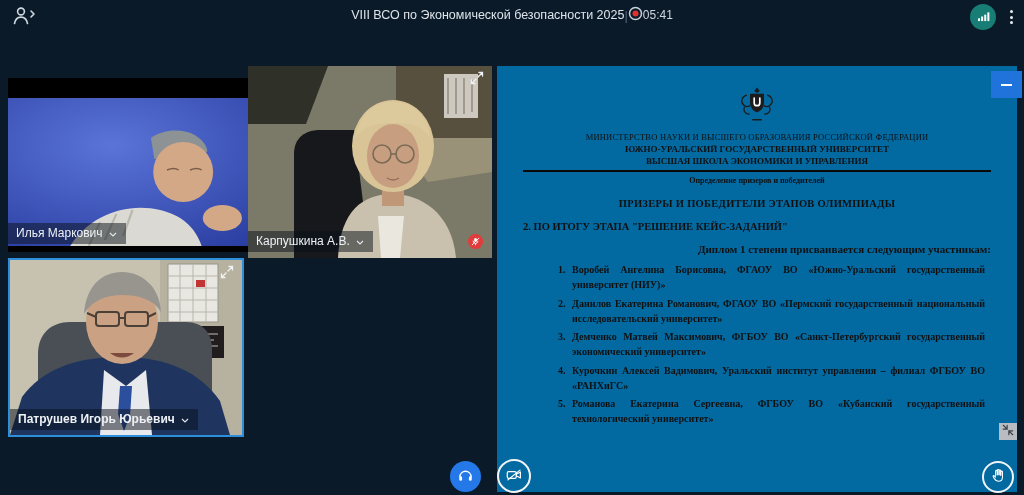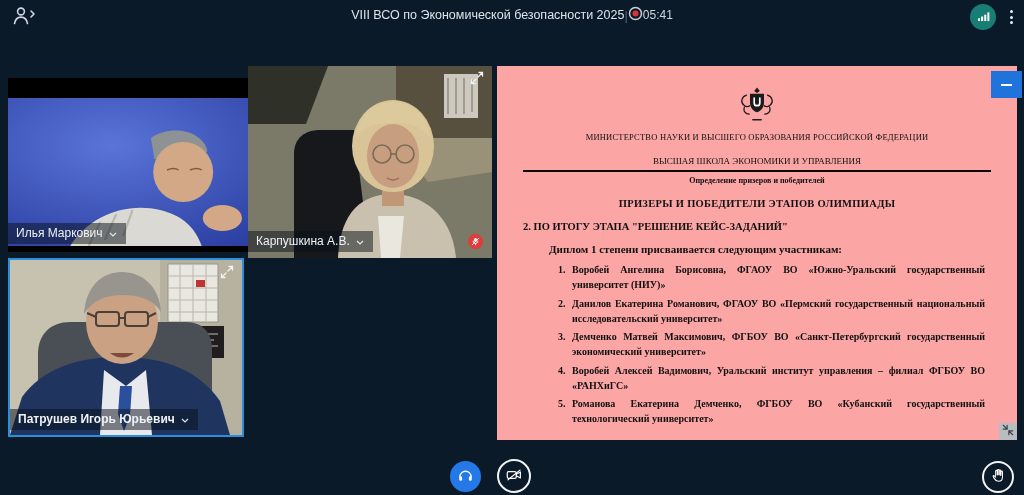--- a/index.html
+++ b/index.html
@@ -41,33 +41,33 @@
   .tile1 .expand-btn{top:4px;}
   .name-tag{position:absolute;left:0;bottom:8px;display:inline-flex;align-items:center;gap:6px;
        background:rgba(8,16,24,.5);color:#eef2f6;font-size:12px;padding:3px 9px 4px 8px;cursor:pointer;}
   .tile2 .name-tag{bottom:6px;}
   .tile3 .name-tag{bottom:5px;}
   .muted{position:absolute;right:7px;bottom:10px;width:15px;height:15px;border-radius:50%;
        background:#e23b3b;display:flex;align-items:center;justify-content:center;}
   .tile2 .muted{right:9px;bottom:9px;}
 
   
-  .doc{position:absolute;left:497px;top:66px;width:520px;height:374px;background:#fca5a5;
+  .doc{position:absolute;left:497px;top:66px;width:520px;height:426px;background:#0369a1;
        color:#101010;font-family:"Liberation Serif",serif;overflow:hidden;}
   .doc-inner{padding:20px 26px 0 26px;text-align:center;}
   .logo{margin:0 auto 4px;}
   .l-min{font-size:8.5px;letter-spacing:.2px;}
   .l-univ{font-size:9px;font-weight:bold;margin-top:2px;}
-  .l-school{font-size:9px;font-weight:normal;margin-top:14px;}
+  .l-school{font-size:9px;font-weight:bold;margin-top:2px;}
   .rule{border:0;border-top:2.5px solid #0a0a0a;margin:4px 0 4px;}
   .l-sub1{font-size:8px;font-weight:bold;}
   .l-sub2{font-size:8px;font-weight:bold;margin:1px 6px 0;}
   .l-head{font-size:10.5px;font-weight:bold;margin-top:13px;letter-spacing:.3px;}
   .l-section{font-size:10.5px;font-weight:bold;text-align:left;margin-top:12px;}
-  .l-subhead{font-size:11px;font-weight:bold;text-align:left;margin:11px 0 7px 26px;}
+  .l-subhead{font-size:11px;font-weight:bold;text-align:right;margin:11px 0 7px 26px;}
   ol.winners{margin:0 6px 0 30px;padding-left:15px;text-align:justify;font-size:10px;line-height:1.5;font-weight:bold;}
   ol.winners li{margin-bottom:3.5px;padding-left:4px;}
   .doc-min-btn{position:absolute;top:71px;right:2px;width:31px;height:27px;background:#2173dc;
        border:none;cursor:pointer;display:flex;align-items:center;justify-content:center;padding:0;}
   .doc-min-btn i{display:block;width:11px;height:2px;background:#fff;}
   .doc-expand-btn{position:absolute;top:423px;right:7px;width:18px;height:17px;background:#b9bdc2;
        border:none;cursor:pointer;display:flex;align-items:center;justify-content:center;padding:0;}
 
   
   .ctrl{position:absolute;border-radius:50%;display:flex;align-items:center;justify-content:center;
@@ -261,32 +261,33 @@
           <path d="M30 2l4 5-4 3-4-3z" fill="#1c1c1c" stroke="none"></path>
           <path d="M20 11h20v12c0 8-4.5 12.5-10 14.5-5.5-2-10-6.5-10-14.5z" fill="#1c1c1c" stroke="none"></path>
           <path d="M26 17v7a4 4 0 0 0 8 0v-7" stroke="#ffffff" stroke-width="2.4"></path>
           <path d="M15 13c-7 2-9 10-4 14 2.5 3 6.5 3 8.5 1"></path>
           <path d="M45 13c7 2 9 10 4 14-2.5 3-6.5 3-8.5 1"></path>
           <path d="M12 30c-2 6 1.5 10 7 10M48 30c2 6-1.5 10-7 10"></path>
           <path d="M24 48h12" stroke-width="2"></path>
         </svg>
       </div>
       <div class="l-min">МИНИСТЕРСТВО НАУКИ И ВЫСШЕГО ОБРАЗОВАНИЯ РОССИЙСКОЙ ФЕДЕРАЦИИ</div>
+      <div class="l-univ">ЮЖНО-УРАЛЬСКИЙ ГОСУДАРСТВЕННЫЙ УНИВЕРСИТЕТ</div>
       <div class="l-school">ВЫСШАЯ ШКОЛА ЭКОНОМИКИ И УПРАВЛЕНИЯ</div>
       <hr class="rule">
       <div class="l-sub1">Определение призеров и победителей</div>
       <div class="l-head">ПРИЗЕРЫ И ПОБЕДИТЕЛИ ЭТАПОВ ОЛИМПИАДЫ</div>
       <div class="l-section">2. ПО ИТОГУ ЭТАПА "РЕШЕНИЕ КЕЙС-ЗАДАНИЙ"</div>
       <div class="l-subhead">Диплом 1 степени присваивается следующим участникам:</div>
       <ol class="winners">
         <li>Воробей Ангелина Борисовна, ФГАОУ ВО «Южно-Уральский государственный университет (НИУ)»</li>
         <li>Данилов Екатерина Романович, ФГАОУ ВО «Пермский государственный национальный исследовательский университет»</li>
         <li>Демченко Матвей Максимович, ФГБОУ ВО «Санкт-Петербургский государственный экономический университет»</li>
-        <li>Воробей Алексей Вадимович, Уральский институт управления – филиал ФГБОУ ВО «РАНХиГС»</li>
-        <li>Романова Екатерина Демченко, ФГБОУ ВО «Кубанский государственный технологический университет»</li>
+        <li>Курочкин Алексей Вадимович, Уральский институт управления – филиал ФГБОУ ВО «РАНХиГС»</li>
+        <li>Романова Екатерина Сергеевна, ФГБОУ ВО «Кубанский государственный технологический университет»</li>
 
       </ol>
     </div>
   </div>
 
   <button class="doc-min-btn">
     <i></i>
   </button>
 
   <button class="doc-expand-btn">

